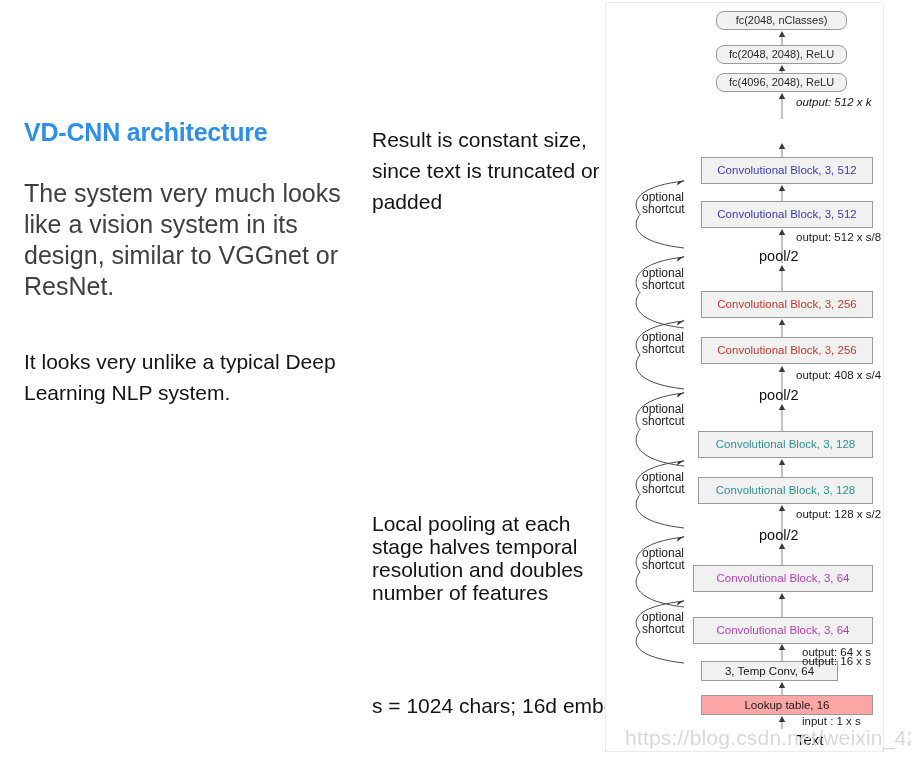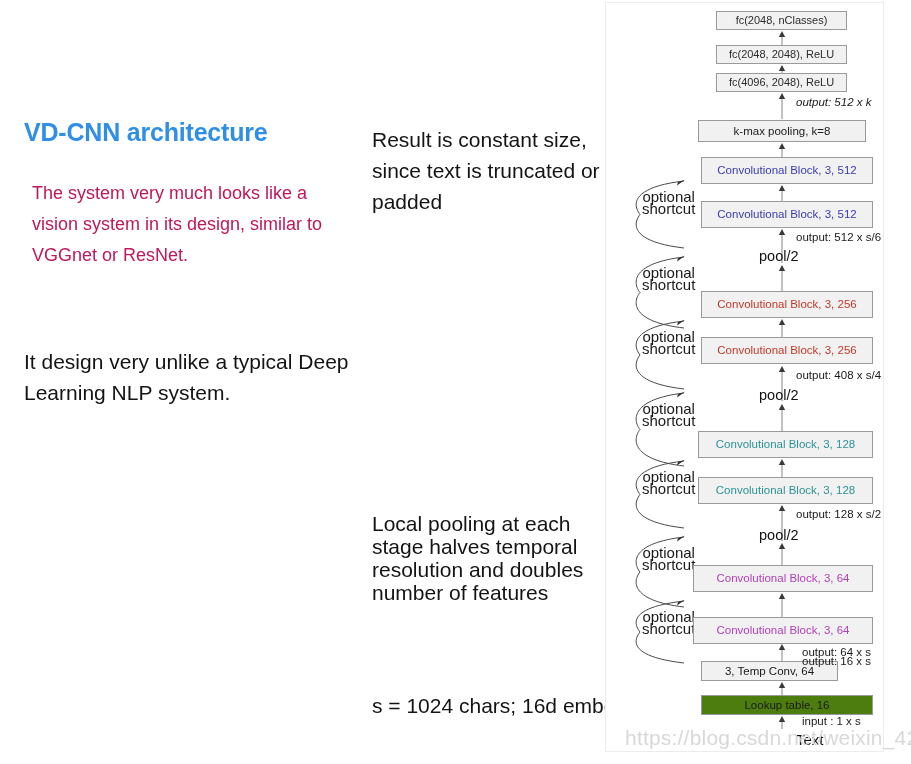--- a/index.html
+++ b/index.html
@@ -23,26 +23,26 @@
     left: 24px;
     top: 118px;
     width: 340px;
     font-size: 25px;
     font-weight: bold;
     color: #2f8fe8;
     letter-spacing: -0.2px;
   }
   #body-para-1 {
     position: absolute;
-    left: 32px;
+    left: 24px;
     top: 178px;
     width: 320px;
-    font-size: 18px;
+    font-size: 25px;
     line-height: 31px;
-    color: #be185d;
+    color: #404040;
   }
   #body-para-2 {
     position: absolute;
     left: 24px;
     top: 346px;
     width: 330px;
     font-size: 21px;
     line-height: 31px;
     color: #141414;
   }
@@ -104,37 +104,36 @@
     background: #f1f1f1;
     font-size: 11.5px;
     text-align: center;
     line-height: 1.05;
     display: flex;
     align-items: center;
     justify-content: center;
     white-space: nowrap;
     color: #1a1a1a;
   }
-  .node.white { background: #4d7c0f; }
-  .node.fc  { font-size: 11px; color: #2b2b2b; }
+  .node.white { background: #fca5a5; }
+  .node.fc  { font-size: 11px; color: #2b2b2b; border-radius: 8px; }
 
   .lbl {
     position: absolute;
     font-size: 11.5px;
     color: #1a1a1a;
     white-space: nowrap;
   }
   .lbl.pool {
     font-size: 14.5px;
     color: #111111;
   }
   .lbl.shortcut {
-    font-size: 15px;
+    font-size: 12px;
     line-height: 12px;
-    text-align: center;
     color: #1a1a1a;
   }
   #text-label {
     position: absolute;
     font-size: 15px;
     color: #111;
     white-space: nowrap;
   }
 
   #watermark {
@@ -148,21 +147,21 @@
     pointer-events: none;
   }
 </style>
 </head>
 <body>
 
 <div id="slide-title">VD-CNN architecture</div>
 
 <div id="body-para-1">The system very much looks like a vision system in its design, similar to VGGnet or ResNet.</div>
 
-<div id="body-para-2">It design very unlike a typical Deep Learning NLP system.</div>
+<div id="body-para-2">It looks very unlike a typical Deep Learning NLP system.</div>
 
 <div id="mid-para-1">Result is constant size, since text is truncated or padded</div>
 
 <div id="mid-para-2">Local pooling at each stage halves temporal resolution and doubles number of features</div>
 
 <div id="mid-para-3">s = 1024 chars; 16d embed</div>
 
 <div id="diagram">
   <svg id="diagram-canvas" viewBox="0 0 277 748" preserveAspectRatio="none">
       <g>
@@ -271,23 +270,20 @@
     <div class="lbl shortcut" style="left: 36px; top: 608px;"><span>optional</span><br><span>shortcut</span></div>
     <div class="node fc" style="left: 110px; top: 8px; width: 131px; height: 19px; color: rgb(43, 43, 43);">
       <span>fc(2048, nClasses)</span>
     </div>
     <div class="node fc" style="left: 110px; top: 42px; width: 131px; height: 19px; color: rgb(43, 43, 43);">
       <span>fc(2048, 2048), ReLU</span>
     </div>
     <div class="node fc" style="left: 110px; top: 70px; width: 131px; height: 19px; color: rgb(43, 43, 43);">
       <span>fc(4096, 2048), ReLU</span>
     </div>
-    <div class="node" style="left: 92px; top: 117px; width: 168px; height: 22px; color: rgb(26, 26, 26);">
-      <span>k-max pooling, k=8</span>
-    </div>
     <div class="node" style="left: 95px; top: 154px; width: 172px; height: 27px; color: rgb(59, 59, 176);">
       <span>Convolutional Block, 3, 512</span>
     </div>
     <div class="node" style="left: 95px; top: 198px; width: 172px; height: 27px; color: rgb(59, 59, 176);">
       <span>Convolutional Block, 3, 512</span>
     </div>
     <div class="node" style="left: 95px; top: 288px; width: 172px; height: 27px; color: rgb(192, 57, 43);">
       <span>Convolutional Block, 3, 256</span>
     </div>
     <div class="node" style="left: 95px; top: 334px; width: 172px; height: 27px; color: rgb(192, 57, 43);">
@@ -305,21 +301,21 @@
     <div class="node" style="left: 87px; top: 614px; width: 180px; height: 27px; color: rgb(178, 63, 184);">
       <span>Convolutional Block, 3, 64</span>
     </div>
     <div class="node" style="left: 95px; top: 658px; width: 137px; height: 20px; color: rgb(26, 26, 26);">
       <span>3, Temp Conv, 64</span>
     </div>
     <div class="node white" style="left: 95px; top: 692px; width: 172px; height: 20px; color: rgb(26, 26, 26);">
       <span>Lookup table, 16</span>
     </div>
     <div class="lbl" style="left: 190px; top: 93px; font-style: italic;">output: 512 x k</div>
-    <div class="lbl" style="left: 190px; top: 228px;">output: 512 x s/6</div>
+    <div class="lbl" style="left: 190px; top: 228px;">output: 512 x s/8</div>
     <div class="lbl pool" style="left: 153px; top: 245px;">pool/2</div>
     <div class="lbl" style="left: 190px; top: 366px;">output: 408 x s/4</div>
     <div class="lbl pool" style="left: 153px; top: 384px;">pool/2</div>
     <div class="lbl" style="left: 190px; top: 505px;">output: 128 x s/2</div>
     <div class="lbl pool" style="left: 153px; top: 524px;">pool/2</div>
     <div class="lbl" style="left: 196px; top: 643px;">output: 64 x s</div>
     <div class="lbl" style="left: 196px; top: 652px;">output: 16 x s</div>
     <div class="lbl" style="left: 196px; top: 712px;">input : 1 x s</div>
     <div id="text-label" style="left: 158px; top: 728px; margin-left: 32px;">Text</div>
   </div>

